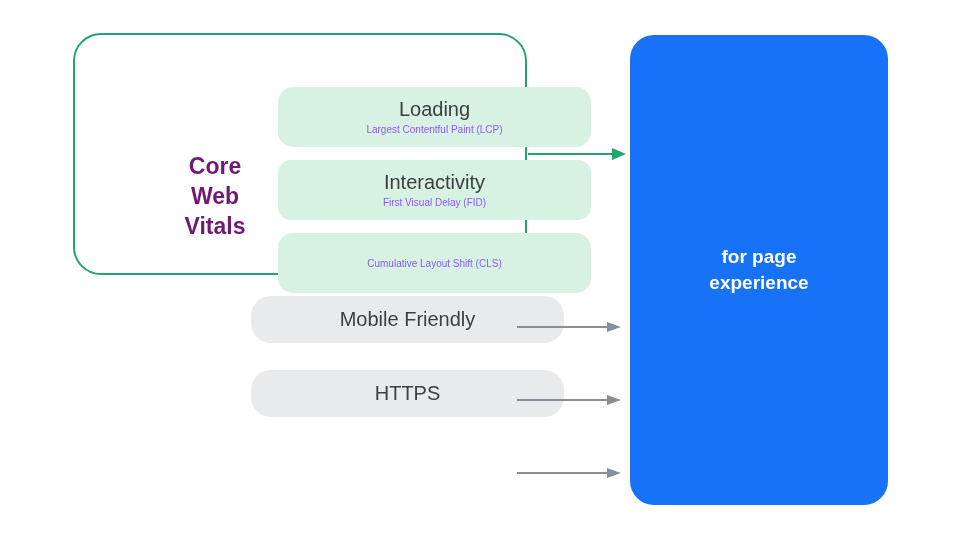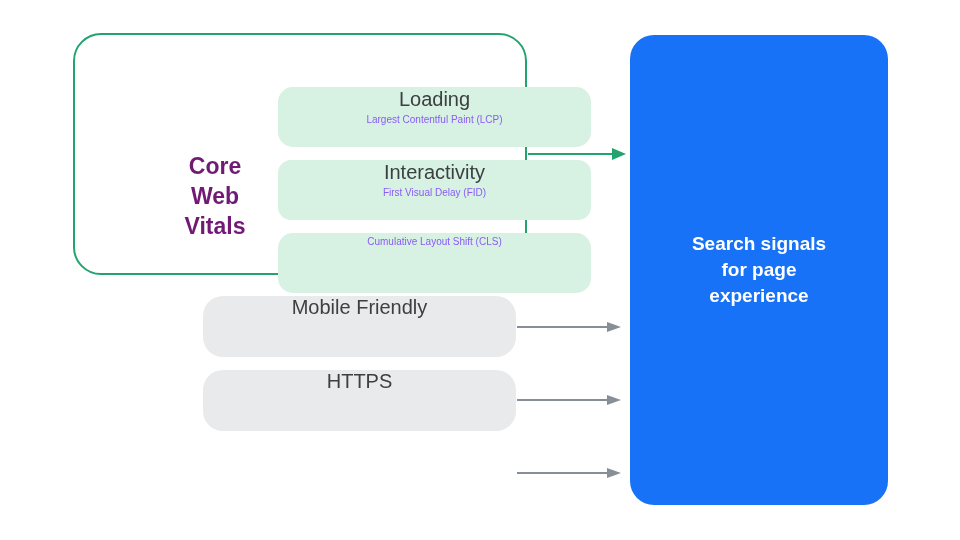--- a/index.html
+++ b/index.html
@@ -40,44 +40,46 @@
   }
   .cwv-label span { display: block; }
   .pill {
     position: absolute;
     left: 203px;
     width: 313px;
     box-sizing: border-box;
     display: flex;
     flex-direction: column;
     align-items: center;
+    justify-content: center;
     text-align: center;
   }
   .pill.green {
     height: 60px;
     background: #D7F1E3;
     border-radius: 15px;
   }
   .pill.green .pill-title {
     font-size: 20px;
     color: #3C4043;
     line-height: 24px;
   }
   .pill.green .pill-subtitle {
     font-size: 10px;
     color: #8b5cf6;
     line-height: 16px;
     margin-top: 1px;
   }
   .pill.gray {
-    height: 61px;
+    height: 47px;
     background: #E9EAEB;
     border-radius: 20px;
     font-size: 20px;
     color: #3C4043;
+    margin-left: 48px;
   }
   #cwv-pill-1 { top: 52px; }
   #cwv-pill-2 { top: 125px; border-radius: 13px; }
   #cwv-pill-3 { top: 198px; }
   #gray-pill-1 { top: 296px; }
   #gray-pill-2 { top: 370px; }
   #gray-pill-3 { top: 443px; }
   
   .result-panel {
     position: absolute;
@@ -138,21 +140,20 @@
 
   <div class="pill gray" id="gray-pill-1">
     <div>Mobile Friendly</div>
   </div>
   <div class="pill gray" id="gray-pill-2">
     <div>HTTPS</div>
   </div>
 
   <div class="result-panel">
     <div class="result-text">
-      <span>Search signals</span>
       <span>for page</span>
       <span>experience</span>
     </div>
   </div>
 
   <svg class="arrows" viewBox="0 0 960 540">
     <g>
       <line x1="528" y1="154" x2="613" y2="154" stroke-width="2" stroke="#23A36E"></line>
       <polygon points="612,148 626,154 612,160" fill="#23A36E"></polygon>
     </g>

